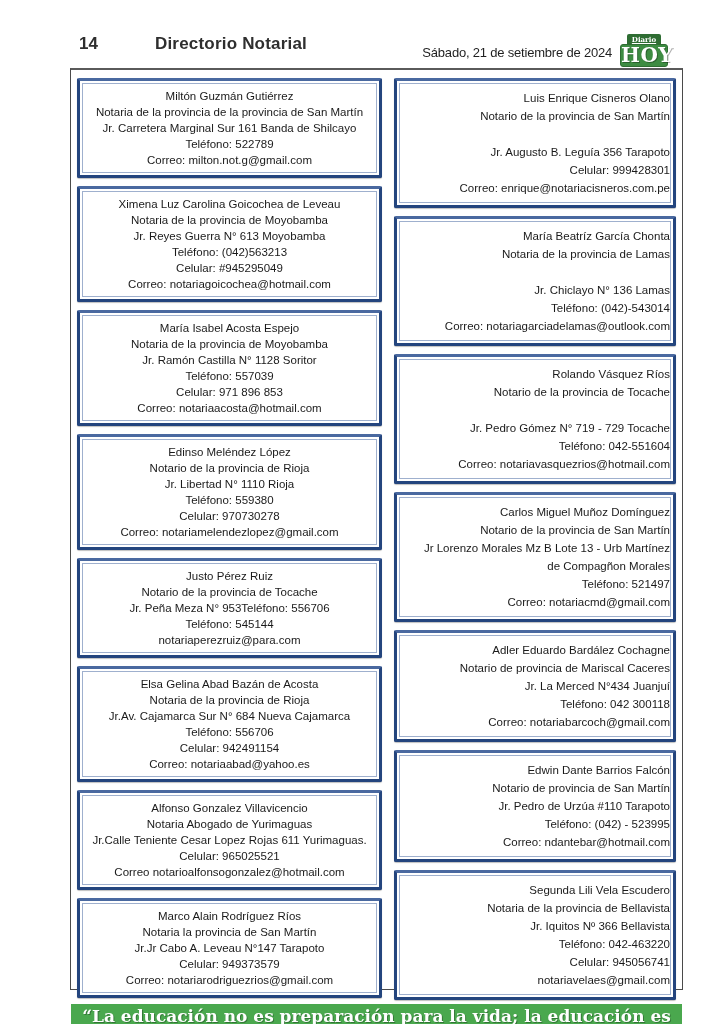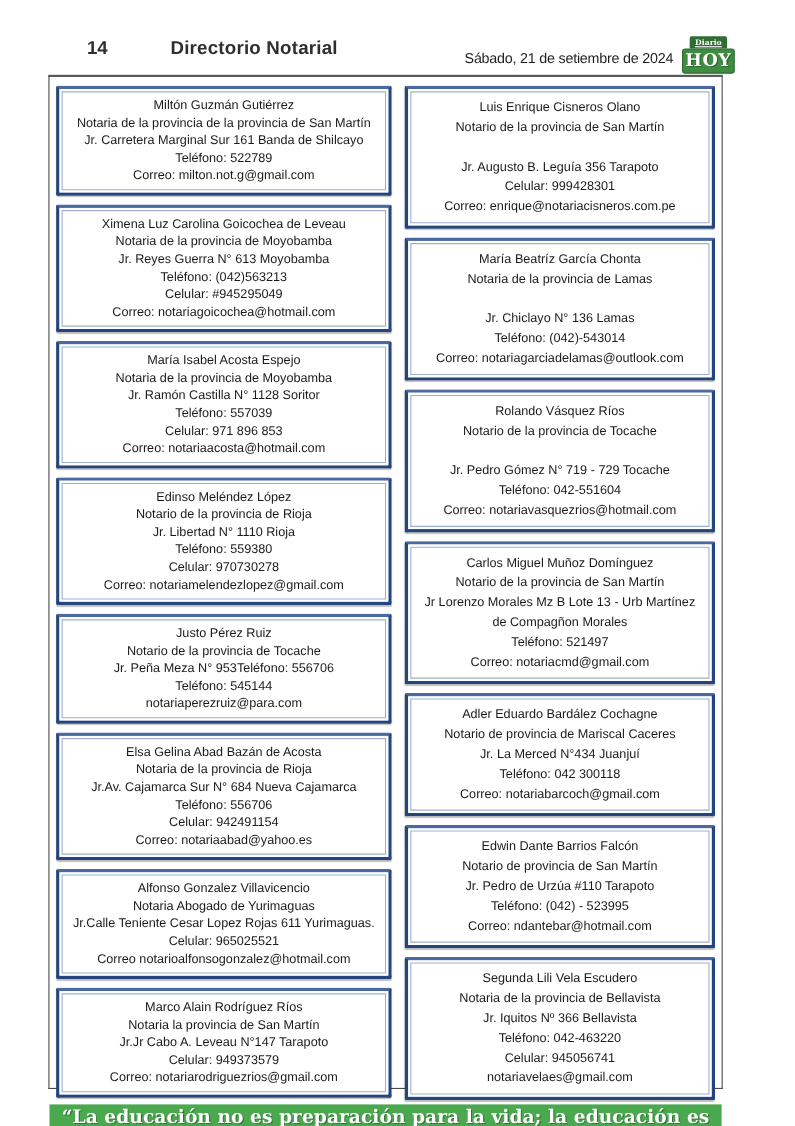--- a/index.html
+++ b/index.html
@@ -21,44 +21,44 @@
   .header-left{position:absolute;left:24px;top:6px;display:flex;align-items:baseline;gap:18px;}
   .page-number{font-size:17px;font-weight:bold;color:#2e2e2e;}
   .section-title{font-size:17px;font-weight:bold;color:#2e2e2e;letter-spacing:0.2px;margin-left:39px;}
   .header-right{position:absolute;right:0;top:0;display:flex;align-items:center;gap:8px;}
   .date-text{font-size:13px;color:#1f1f1f;letter-spacing:-0.2px;margin-top:10px;}
   .hoy-logo{width:48px;text-align:center;}
   .logo-tab{display:inline-block;background:var(--logo-tab-green);color:#fff;
     font-family:"DejaVu Serif", serif;font-weight:bold;font-size:7px;
     padding:1px 5px;border-radius:2px 2px 0 0;line-height:9px;text-decoration:underline;}
   .logo-main{background:var(--logo-green);color:#fff;font-family:"DejaVu Serif", serif;
-    font-weight:bold;font-size:16px;line-height:18px;border-radius:3px;
+    font-weight:bold;font-size:20px;line-height:18px;border-radius:3px;
     border:1px solid var(--logo-tab-green);padding:1px 0 2px;margin-top:-2px;
     letter-spacing:0.5px;text-shadow:1px 1px 0 rgba(0,0,0,0.3);}
   
   .content-frame{
-    position:absolute;left:44px;top:68px;width:613px;height:922px;
+    position:absolute;left:70px;top:68px;width:613px;height:922px;
     border:1px solid #4a4a4a;border-top:2px solid #5a5a5a;
     display:flex;flex-direction:column;background:#fff;
   }
   .columns{display:flex;gap:12px;padding:8px 6px 4px 6px;flex:1;align-items:flex-start;}
   .column{display:flex;flex-direction:column;}
   .col-left{width:305px;flex:0 0 305px;}
   .col-right{flex:1;}
   
   .card{
     background:#fff;text-align:center;margin-bottom:8px;
     border:3px solid var(--box-border);
     border-top-color:var(--box-border-light);
     border-radius:2px;
     box-shadow:inset 0 0 0 2px #ffffff, inset 0 0 0 3px var(--box-keyline),
                0 1px 1px rgba(0,0,0,0.25);
     padding:7px 3px;font-size:11.5px;line-height:16px;color:#1a1a1a;
   }
-  .col-right .card{line-height:18px;padding:8px 3px;}
+  .col-right .card{line-height:18px;padding:8px 3px;text-align:right;}
   .card:last-child{margin-bottom:0;}
   .card-line{white-space:nowrap;}
   
   .footer-bar{
     margin-top:auto;background:var(--footer-green);color:#ffffff;
     text-align:center;font-family:"DejaVu Serif", serif;font-weight:bold;
     font-size:17px;line-height:19px;padding:3px 4px 5px 4px;
     text-shadow:1px 1px 0 rgba(0,0,0,0.3);
   }
 </style>

